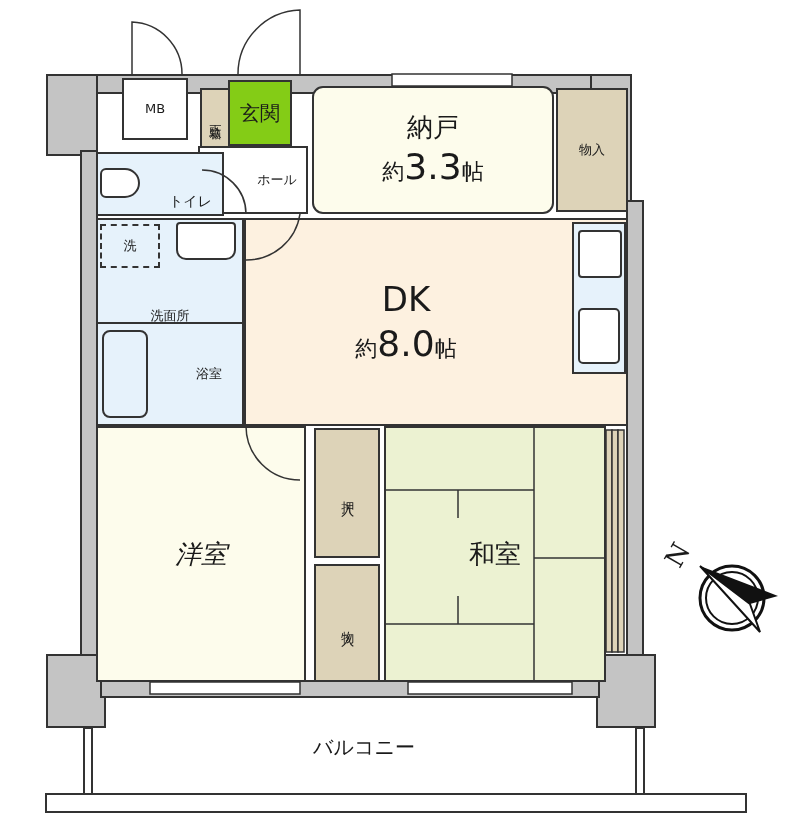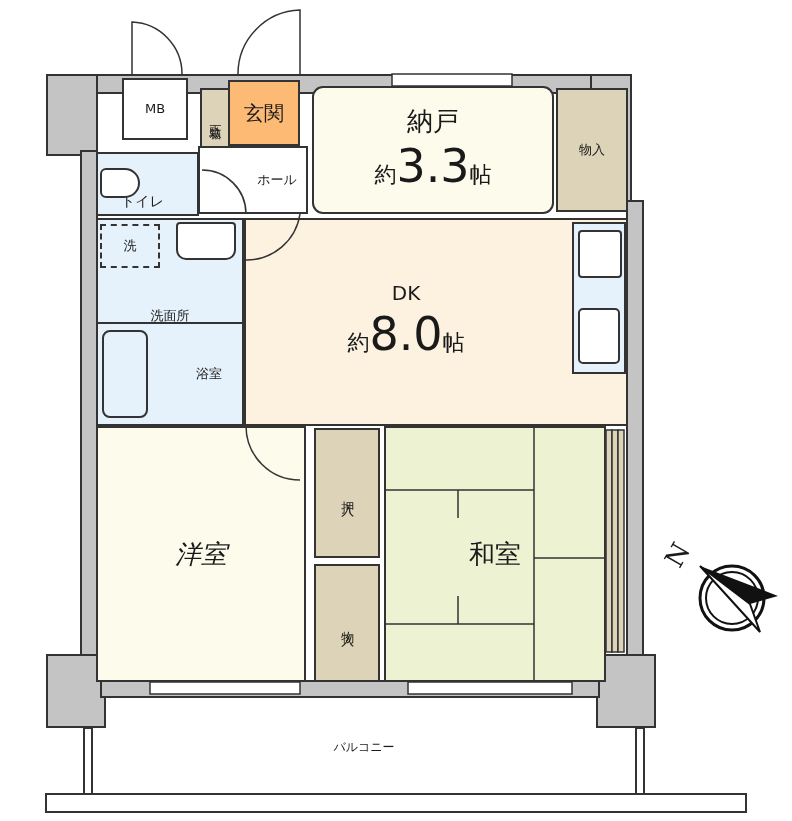--- a/index.html
+++ b/index.html
@@ -3,26 +3,26 @@
   <meta charset="utf-8">
   <style>
     html, body { margin: 0; padding: 0; background: #ffffff; }
     body { width: 792px; height: 821px; position: relative; overflow: hidden;
            font-family: "DejaVu Sans", "Liberation Sans", sans-serif; color: #1a1a1a; }
     .abs { position: absolute; box-sizing: border-box; }
     .wall { background: #c4c4c4; border: 2px solid #333; }
     .room { border: 2px solid #333; display: flex; flex-direction: column;
             align-items: center; justify-content: center; text-align: center; }
     .lbl { display: block; line-height: 1.25; }
-    .big { font-size: 20px; }
+    .big { font-size: 34px; }
     .mid { font-size: 26px; }
     .sm  { font-size: 13px; }
     .xs  { font-size: 14px; }
     .size-prefix { font-size: 22px; }
-    .size-num { font-size: 46px; margin-top: 16px; }
+    .size-num { font-size: 36px; margin-top: 16px; }
     .size-unit { font-size: 22px; }
     .vert { writing-mode: vertical-rl; text-orientation: upright; letter-spacing: 2px; }
     svg { position: absolute; left: 0; top: 0; }
   </style>
 </head>
 <body>
 
 <div class="abs wall" style="left:46px;top:74px;width:586px;height:20px;"></div>
 <div class="abs wall" style="left:46px;top:74px;width:52px;height:82px;"></div>
 <div class="abs wall" style="left:80px;top:150px;width:18px;height:510px;"></div>
@@ -33,29 +33,29 @@
 <div class="abs wall" style="left:100px;top:680px;width:500px;height:18px;"></div>
 
 <div class="abs room" style="left:122px;top:78px;width:66px;height:62px;background:#fff;">
   <span class="lbl sm">MB</span>
 </div>
 
 <div class="abs room" style="left:200px;top:88px;width:30px;height:60px;background:#ddd3b8;">
   <span class="lbl xs vert" style="font-size:12px;">下駄箱</span>
 </div>
 
-<div class="abs room" style="left:228px;top:80px;width:72px;height:66px;background:#fdba74;">
+<div class="abs room" style="left:228px;top:80px;width:64px;height:66px;background:#84cc16;">
   <span class="lbl" style="font-size:20px;">玄関</span>
 </div>
 
 <div class="abs room" style="left:198px;top:146px;width:110px;height:68px;background:#fff;padding-left:28px;">
   <span class="lbl sm" style="margin-left:20px;">ホール</span>
 </div>
 
-<div class="abs room" style="left:96px;top:152px;width:103px;height:64px;background:#e6f2fb;justify-content:flex-end;padding:0 10px 4px 0;">
+<div class="abs room" style="left:96px;top:152px;width:128px;height:64px;background:#e6f2fb;align-items:flex-end;justify-content:flex-end;padding:0 10px 4px 0;">
   <span class="lbl xs">トイレ</span>
 </div>
 <div class="abs" style="left:100px;top:168px;width:40px;height:30px;border:2px solid #333;border-radius:6px 15px 15px 6px;background:#fff;"></div>
 
 <div class="abs room" style="left:312px;top:86px;width:242px;height:128px;background:#fdfcec;border-radius:11px;">
   <span class="lbl mid">納戸</span>
   <span class="lbl">
     <span class="size-prefix">約</span><span class="size-num">3.3</span><span class="size-unit">帖</span>
   </span>
 </div>
@@ -133,21 +133,21 @@
   </g>
 
   <g stroke="#333" stroke-width="2" fill="#fff">
     <rect x="46" y="794" width="700" height="18"></rect>
     <rect x="84" y="728" width="8" height="66"></rect>
     <rect x="636" y="728" width="8" height="66"></rect>
   </g>
 </svg>
 
 <div class="abs" style="left:92px;top:700px;width:544px;height:94px;display:flex;align-items:center;justify-content:center;">
-  <span class="lbl" style="font-size:12px;">バルコニー</span>
+  <span class="lbl" style="font-size:20px;">バルコニー</span>
 </div>
 
 <div class="abs" style="left:660px;top:536px;width:120px;height:100px;">
   <svg width="120" height="100">
     <circle cx="72" cy="62" r="32" stroke="#111" stroke-width="3" fill="#fff"></circle>
     <circle cx="72" cy="62" r="26" stroke="#111" stroke-width="2" fill="none"></circle>
     <polygon points="40,30 118,60 90,68" fill="#111"></polygon>
     <polygon points="40,30 90,68 100,96" fill="#fff" stroke="#111" stroke-width="2"></polygon>
   </svg>
   <span class="abs" style="left:6px;top:4px;font-size:26px;font-family:'DejaVu Serif',serif;transform:rotate(-60deg);">N</span>

